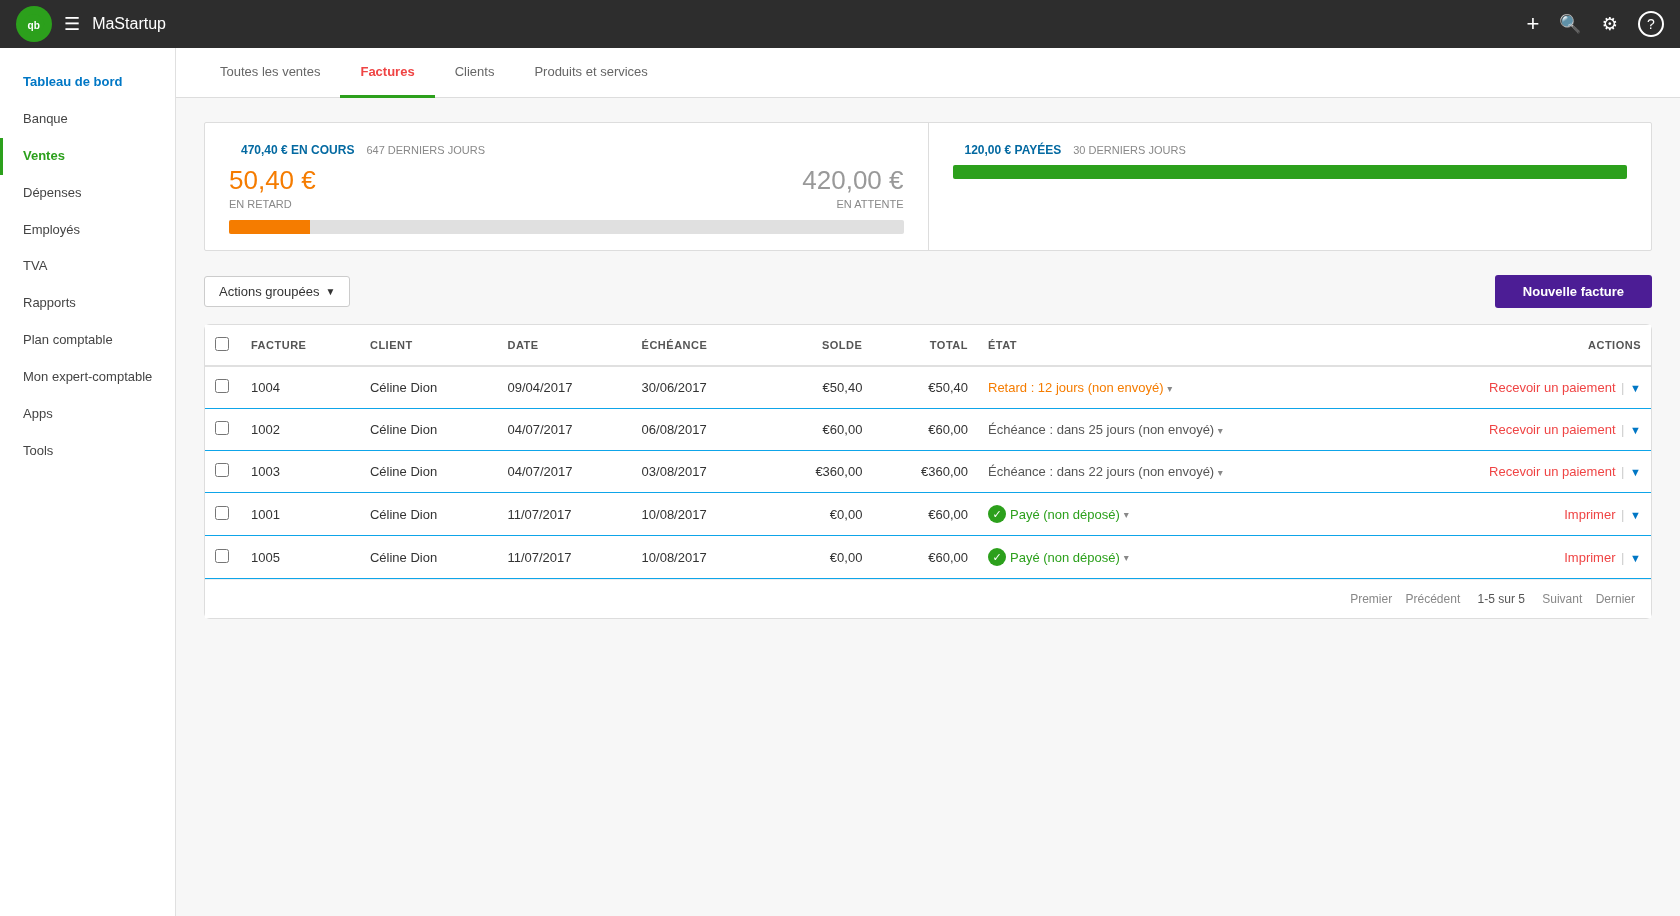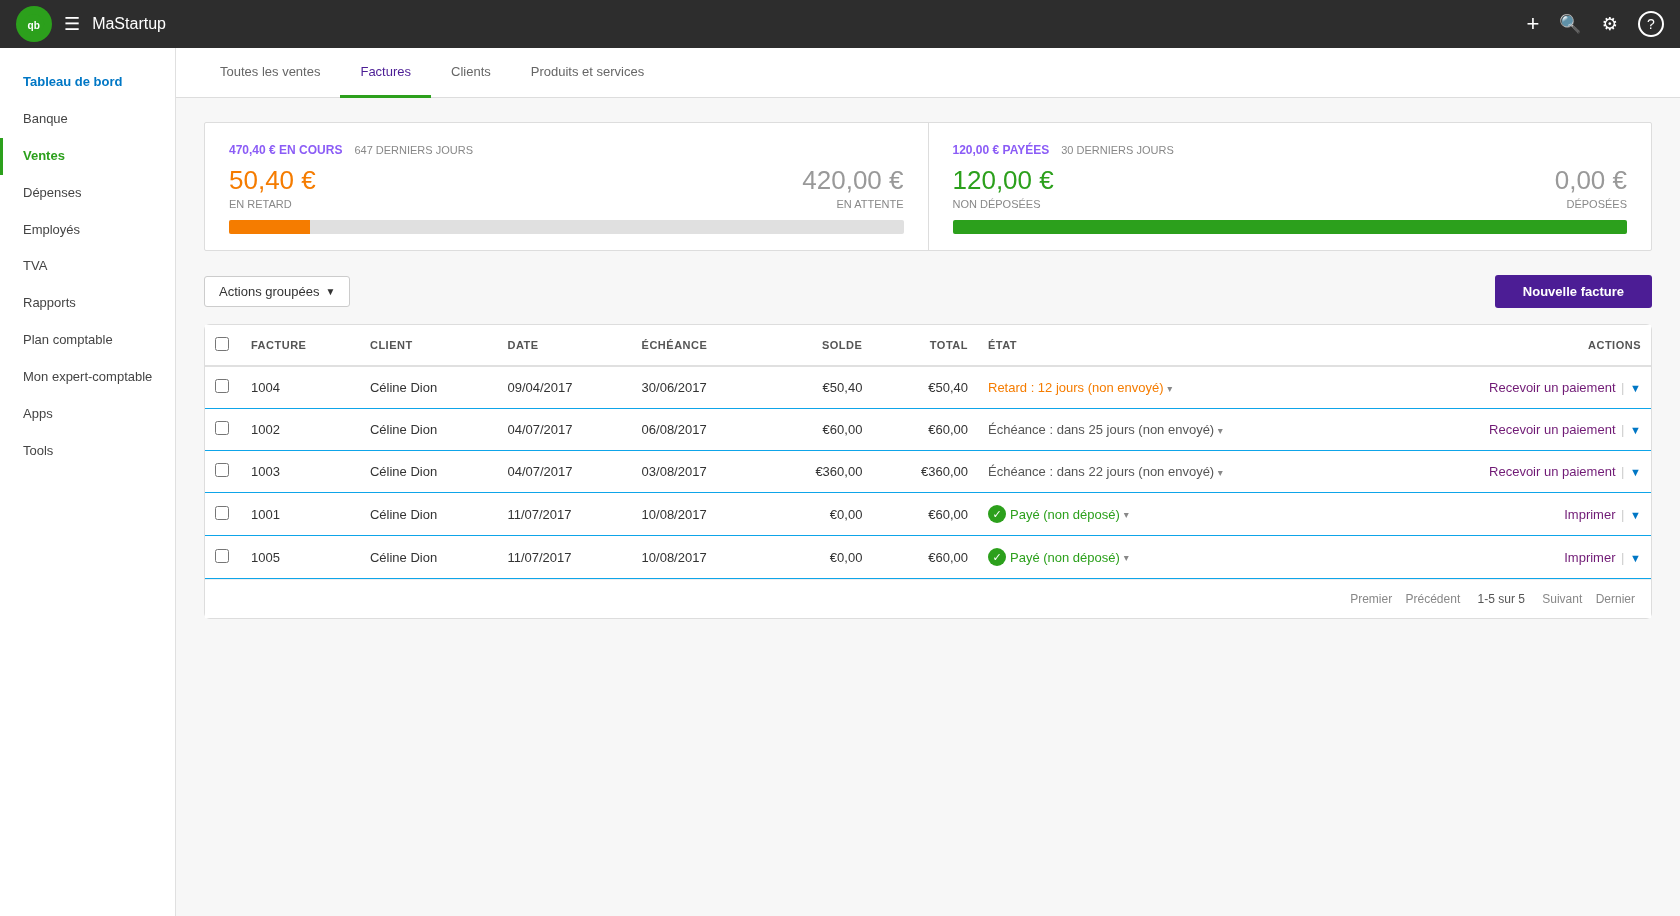--- a/index.html
+++ b/index.html
@@ -64,21 +64,21 @@
       padding: 0 24px;
     }
     .tab {
       padding: 16px 20px;
       cursor: pointer;
       color: #666;
       font-size: 13px;
       border-bottom: 3px solid transparent;
       margin-bottom: -1px;
     }
-    .tab.active { color: #4c1d95; border-bottom-color: #2CA01C; font-weight: 400; }
+    .tab.active { color: #ef4444; border-bottom-color: #2CA01C; font-weight: 700; }
 
     
     .content { padding: 24px 28px; }
 
     
     .summary-row {
       display: flex;
       gap: 0;
       margin-bottom: 24px;
       background: white;
@@ -91,21 +91,21 @@
     }
     .summary-section + .summary-section {
       border-left: 1px solid #ddd;
     }
     .summary-label-row {
       display: flex;
       align-items: baseline;
       gap: 12px;
       margin-bottom: 8px;
     }
-    .summary-total { font-size: 12px; color: #8b5cf6; font-weight: 600; }
+    .summary-total { font-size: 12px; color: #0369a1; font-weight: 600; margin-left: 12px; }
     .summary-period { font-size: 11px; color: #888; }
     .summary-amounts {
       display: flex;
       justify-content: space-between;
       align-items: flex-end;
       margin-bottom: 10px;
     }
     .amount-block {}
     .amount-value { font-size: 26px; font-weight: 300; }
     .amount-value.orange { color: #f57c00; }
@@ -181,21 +181,21 @@
     .td-actions { text-align: right; }
     input[type="checkbox"] { width: 14px; height: 14px; cursor: pointer; }
 
     
     .status-late { color: #f57c00; }
     .status-pending { color: #555; }
     .status-paid { color: #2CA01C; display: flex; align-items: center; gap: 4px; }
     .status-chevron { font-size: 10px; color: #888; cursor: pointer; }
 
     
-    .action-link { color: #701a75; cursor: pointer; font-weight: 500; }
+    .action-link { color: #ef4444; cursor: pointer; font-weight: 500; }
     .action-sep { color: #ccc; margin: 0 2px; }
     .action-drop { color: #0077C5; cursor: pointer; font-size: 11px; }
 
     
     .pagination {
       text-align: right;
       padding: 12px 16px;
       font-size: 12px;
       color: #888;
       background: white;
@@ -283,30 +283,20 @@
           </div>
           <div class="progress-bar-wrap">
             <div class="progress-bar-fill orange" style="width:12%;"></div>
           </div>
         </div>
 
         <div class="summary-section">
           <div class="summary-label-row">
             <span class="summary-total">120,00 € PAYÉES</span>
             <span class="summary-period">30 DERNIERS JOURS</span>
-          </div>
-          <div class="summary-amounts">
-            <div class="amount-block">
-              <div class="amount-value green">120,00 €</div>
-              <div class="amount-sub">NON DÉPOSÉES</div>
-            </div>
-            <div class="amount-block" style="text-align:right;">
-              <div class="amount-value gray">0,00 €</div>
-              <div class="amount-sub">DÉPOSÉES</div>
-            </div>
           </div>
           <div class="progress-bar-wrap">
             <div class="progress-bar-fill green" style="width:100%;"></div>
           </div>
         </div>
       </div>
 
       <div class="actions-bar">
         <button class="btn-grouped">
           <span>Actions groupées</span>

